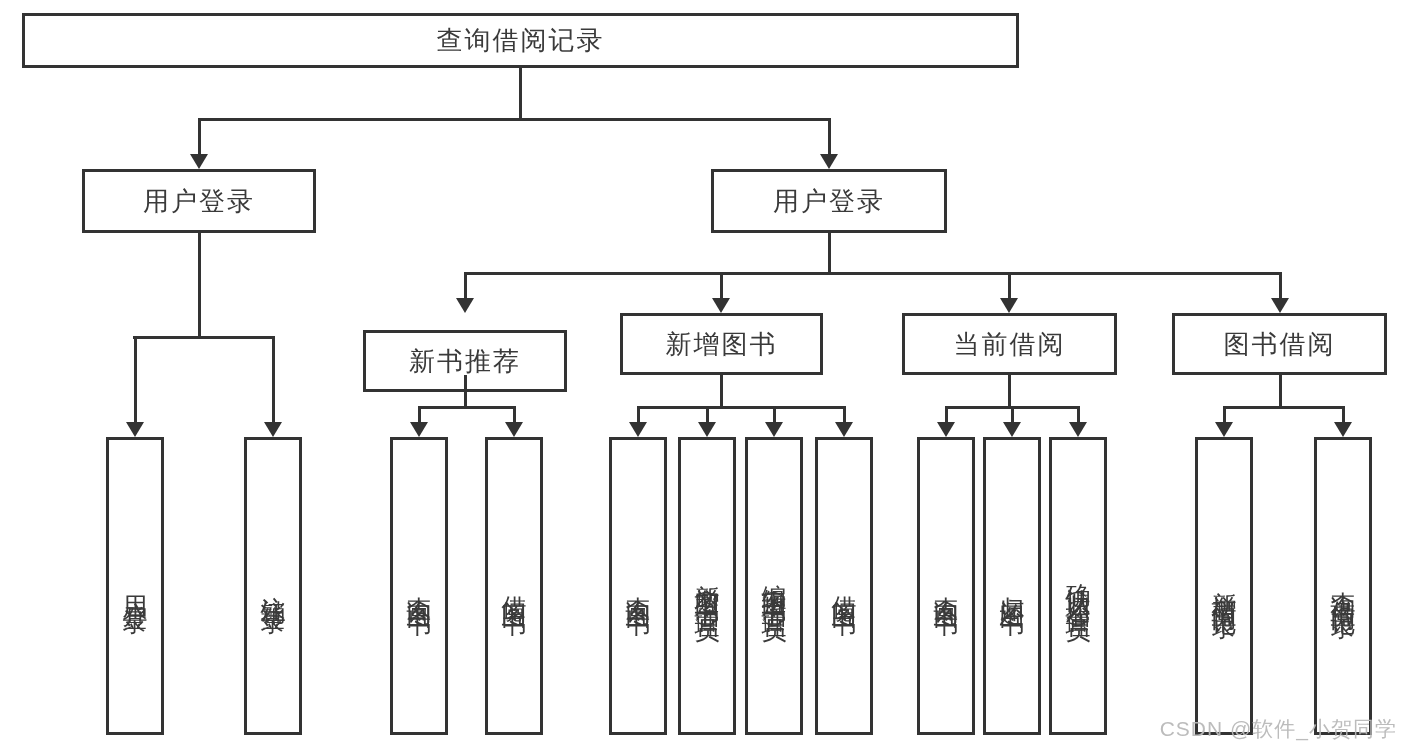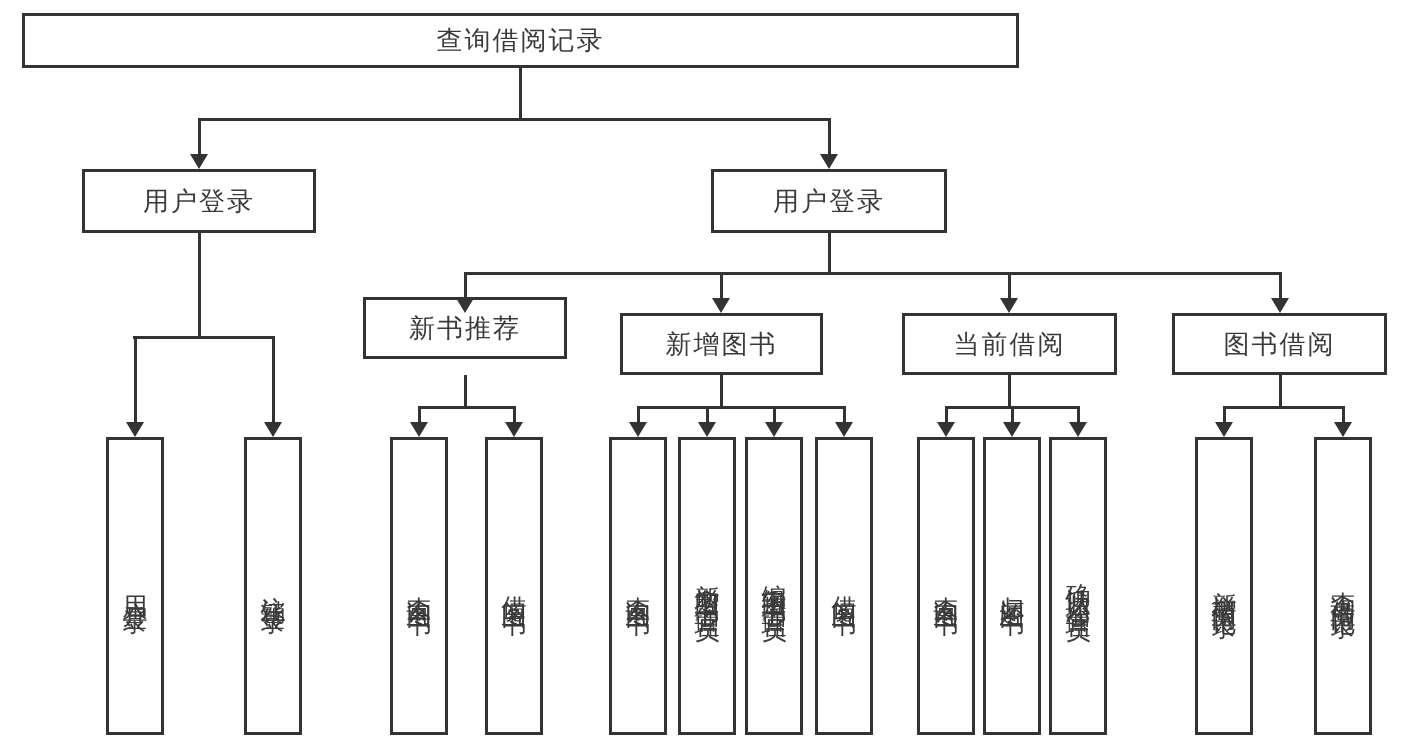--- a/index.html
+++ b/index.html
@@ -79,21 +79,21 @@
   </div>
 
   <div class="box" style="left:82px;top:169px;width:234px;height:64px">
     <span>用户登录</span>
   </div>
 
   <div class="box" style="left:711px;top:169px;width:236px;height:64px">
     <span>用户登录</span>
   </div>
 
-  <div class="box" style="left:363px;top:297px;width:204px;height:62px">
+  <div class="box" style="left:363px;top:330px;width:204px;height:62px">
     <span>新书推荐</span>
   </div>
 
   <div class="box" style="left:620px;top:313px;width:203px;height:62px">
     <span>新增图书</span>
   </div>
 
   <div class="box" style="left:902px;top:313px;width:215px;height:62px">
     <span>当前借阅</span>
   </div>
@@ -198,14 +198,15 @@
   <div class="vline" style="left:1077px;top:406px;height:18px"></div>
   <div class="arrow" style="left:1069px;top:422px"></div>
 
   <div class="vline" style="left:1279px;top:375px;height:33px"></div>
   <div class="hline" style="left:1223px;top:406px;width:121px"></div>
   <div class="vline" style="left:1223px;top:406px;height:18px"></div>
   <div class="arrow" style="left:1215px;top:422px"></div>
   <div class="vline" style="left:1342px;top:406px;height:18px"></div>
   <div class="arrow" style="left:1334px;top:422px"></div>
 
+  <div class="watermark">CSDN @软件_小贺同学</div>
 
 </div>
 
 </body></html>

